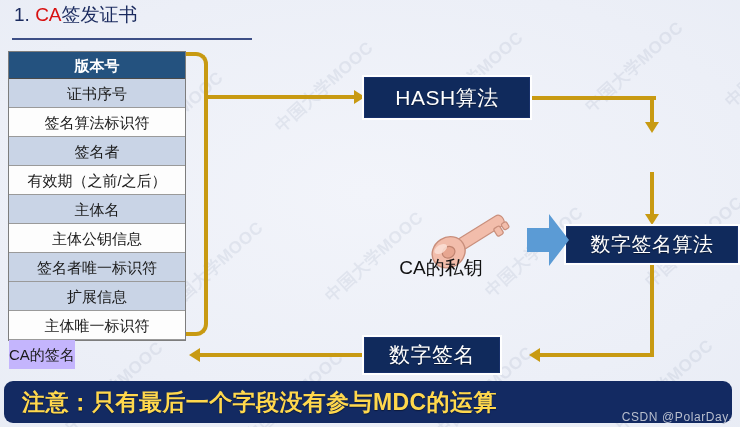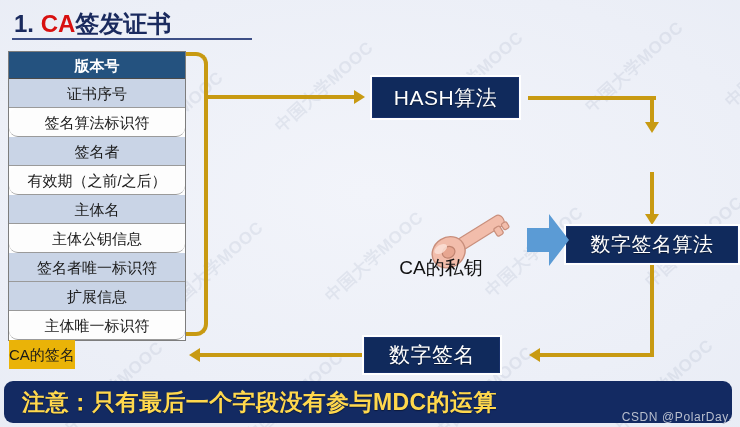--- a/index.html
+++ b/index.html
@@ -30,23 +30,23 @@
     transform: rotate(-42deg);
     transform-origin: 0 0;
     pointer-events: none;
     user-select: none;
   }
 
   
   #title {
     position: absolute;
     left: 14px;
-    top: 8px;
-    font-size: 24px;
-    font-weight: 700;
+    top: 2px;
+    font-size: 19px;
+    font-weight: 400;
     color: #1a2a5e;
     letter-spacing: 0px;
     white-space: nowrap;
   }
   #title .accent { color: #d81010; }
   #title-rule {
     position: absolute;
     left: 12px;
     top: 38px;
     width: 240px;
@@ -78,41 +78,41 @@
   .cert-row:last-child { border-bottom: none; }
   .cert-row.header {
     background: #24527f;
     color: #ffffff;
     font-weight: 700;
     height: 27px;
     line-height: 27px;
     border-bottom: 1px solid #4a4a4a;
   }
   .cert-row.shade { background: #c9d4e6; }
-  .cert-row.plain { background: #fdfdfd; border-radius: 9px; }
-  .cert-row.gold  { background: #eab308; }
+  .cert-row.plain { background: #fdfdfd; }
+  .cert-row.gold  { background: #c4b5fd; }
 
   
   .nbox {
     position: absolute;
     background: #102a5c;
     border: 1px solid #17306a;
     box-shadow: 0 0 0 2px #ffffff;
     color: #ffffff;
     display: flex;
     align-items: center;
     justify-content: center;
     font-size: 21px;
     font-weight: 400;
     letter-spacing: 0.5px;
     text-shadow: 0 1px 1px rgba(0,0,0,0.45);
     box-sizing: border-box;
     white-space: nowrap;
   }
-  #box-hash { left: 372px; top: 77px;  width: 147px; height: 41px; }
+  #box-hash { left: 364px; top: 77px;  width: 166px; height: 41px; }
   #box-mdc  { left: 566px; top: 133px; width: 172px; height: 40px; }
   #box-dsa  { left: 566px; top: 226px; width: 172px; height: 37px; font-size: 20px; }
   #box-sig  { left: 364px; top: 337px; width: 136px; height: 36px; }
 
   
   .gold { position: absolute; background: #c89a12; }
   .gold-h { height: 4px; }
   .gold-v { width: 4px; }
 
   .arrow-r {

